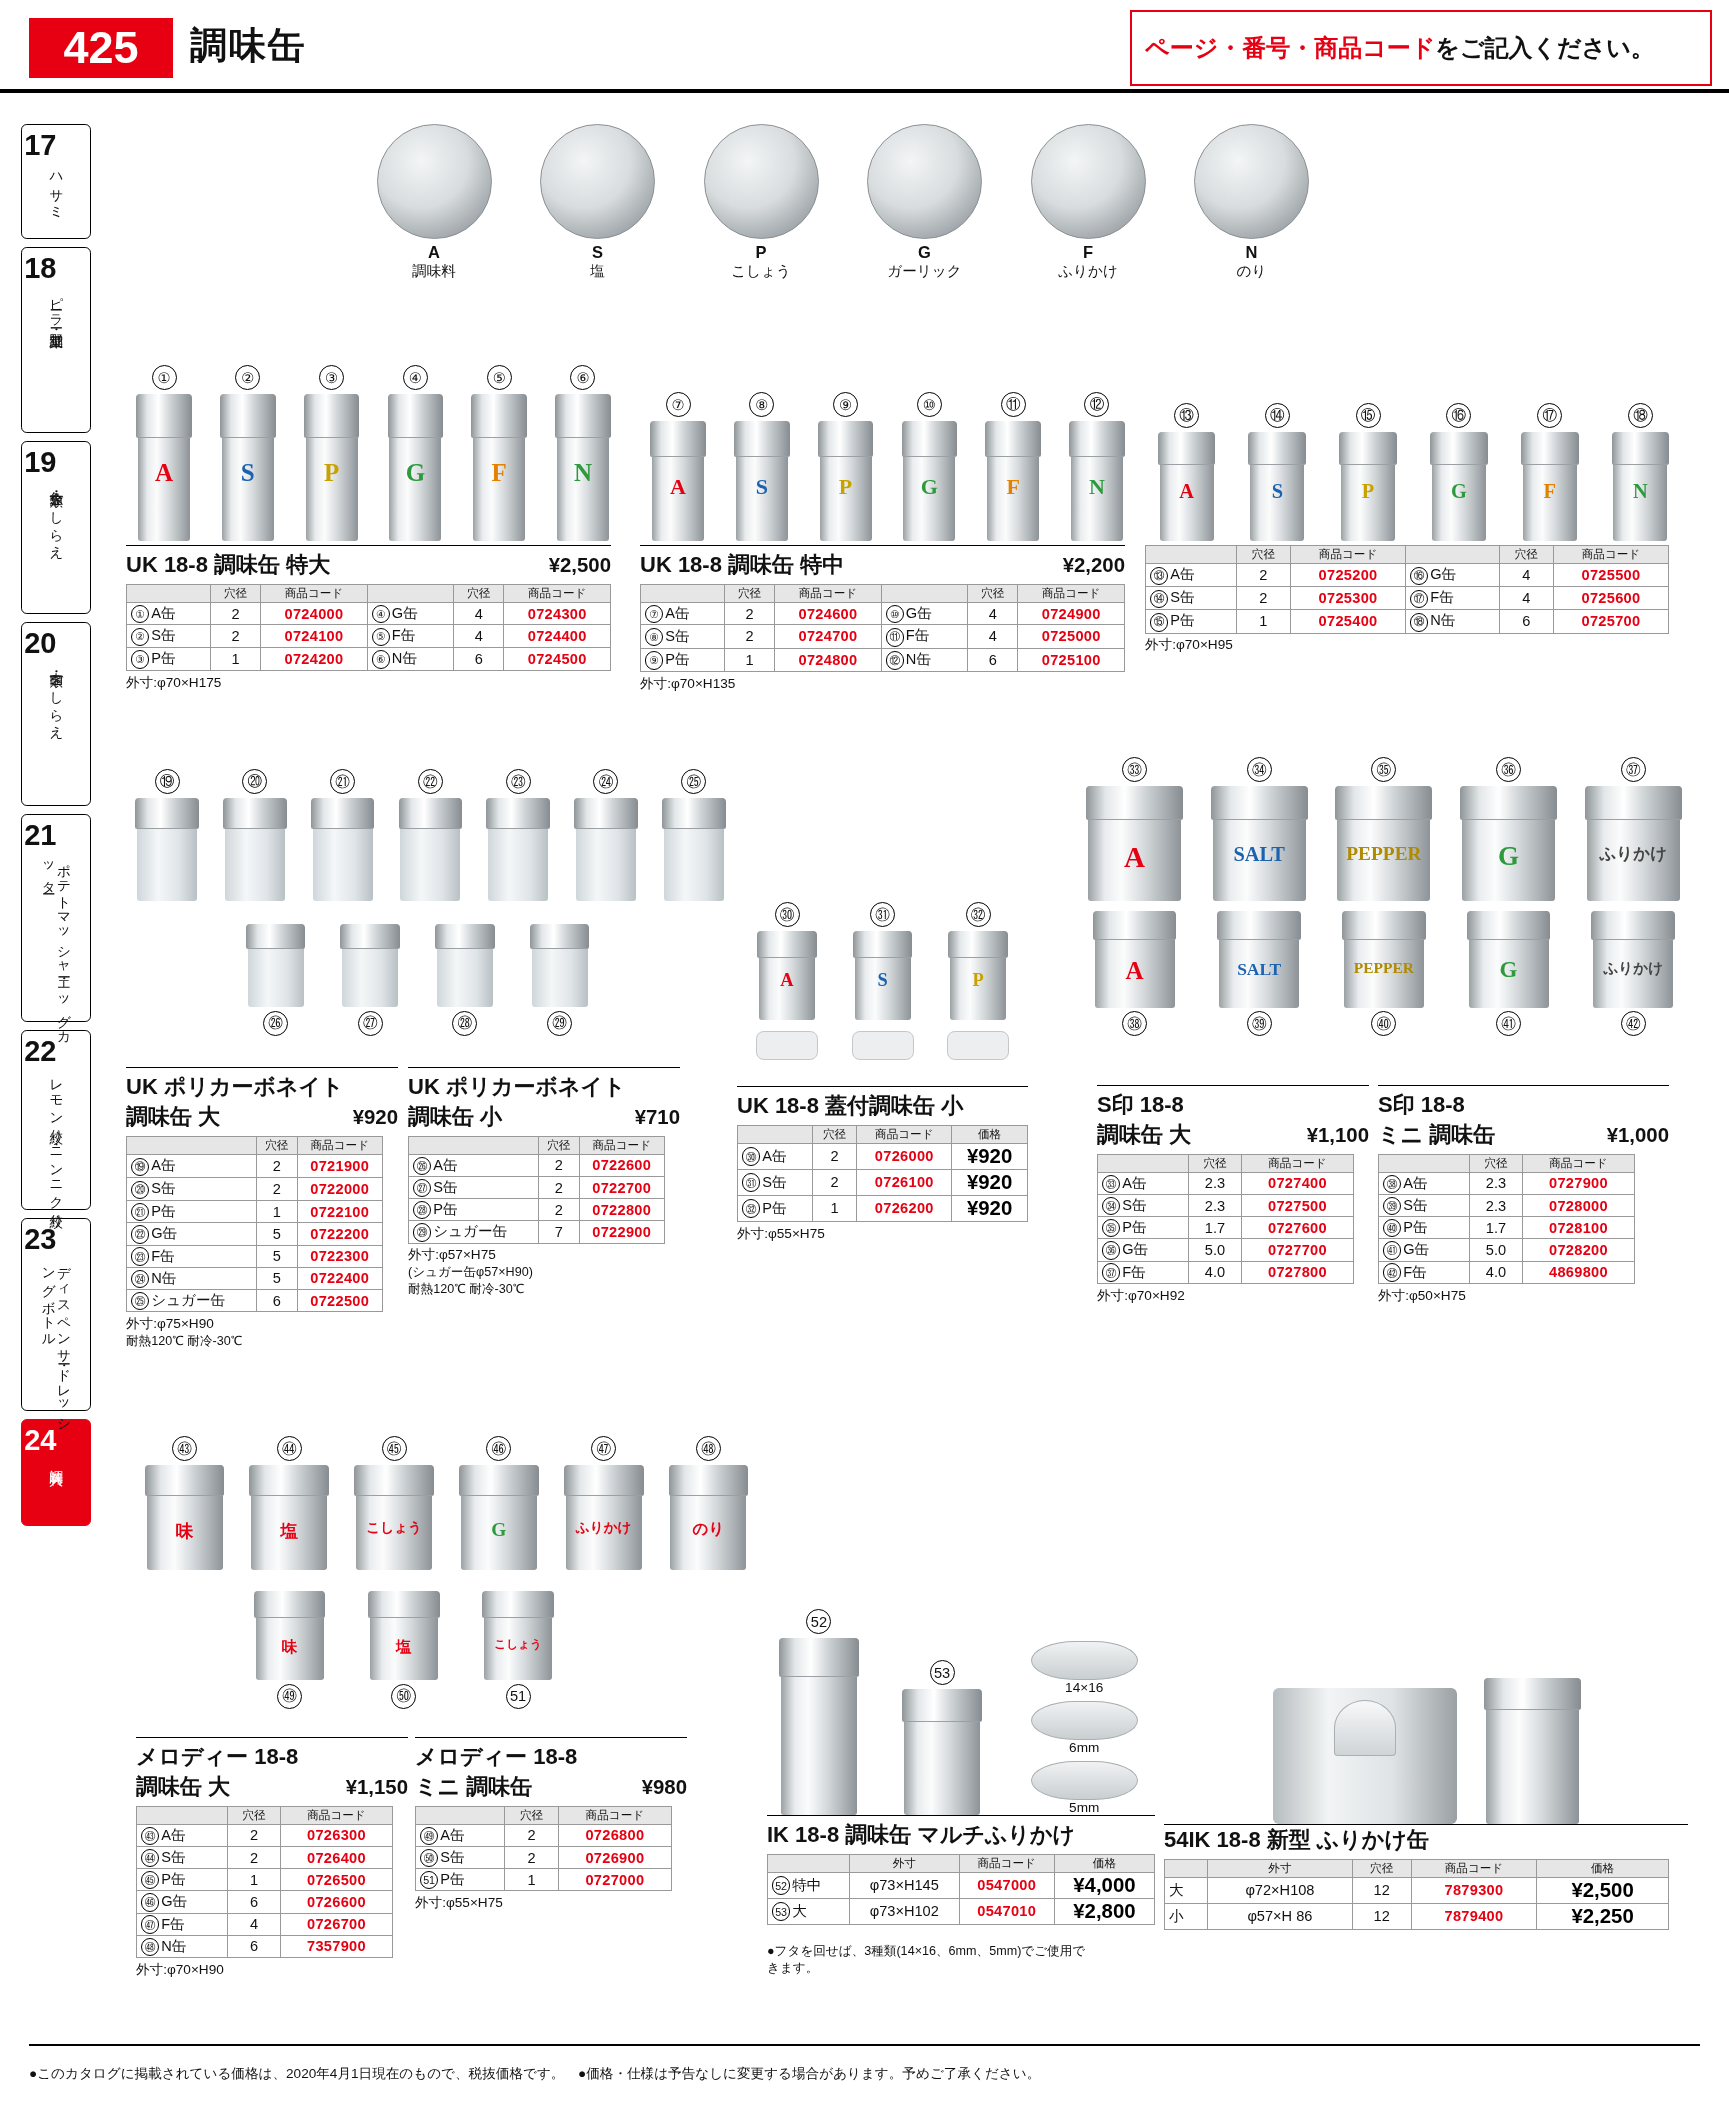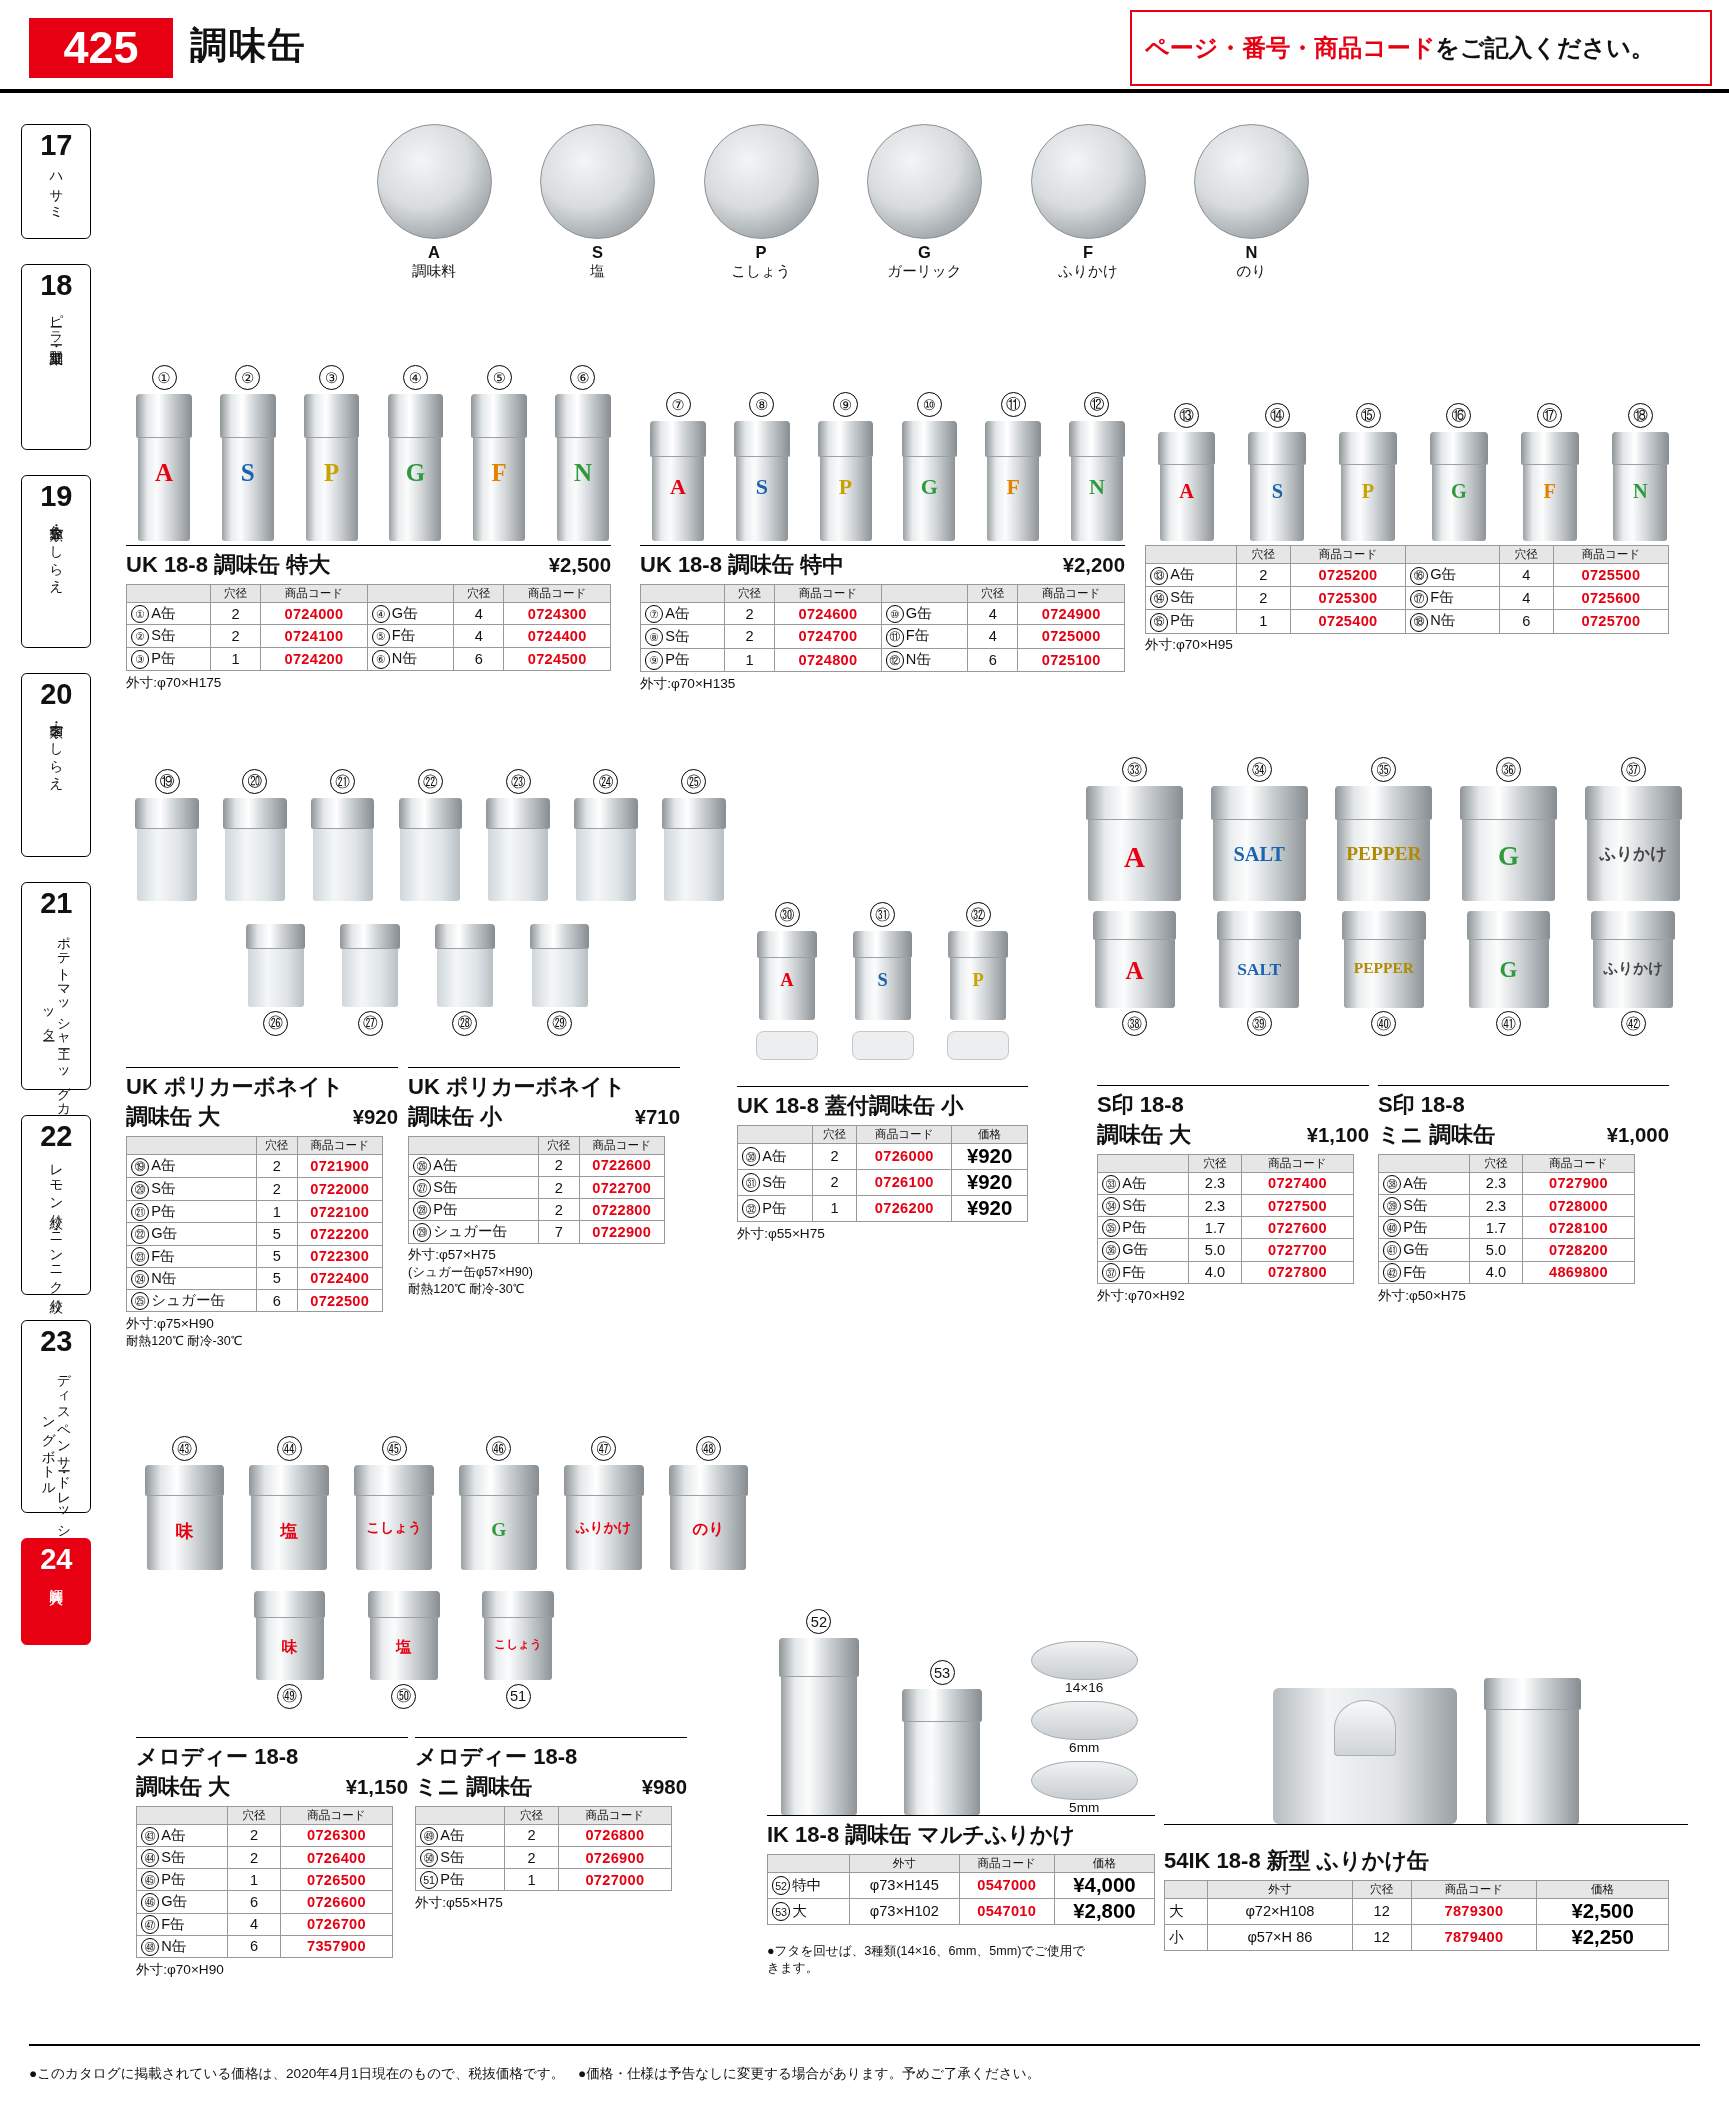--- a/index.html
+++ b/index.html
@@ -29,22 +29,22 @@
     padding:1.9px 9.7px 1.9px 13.6px;
   }
   .order-note .l1 { font-size:20.4px; font-weight:bold; }
   .order-note .l2 { font-size:24px; font-weight:bold; }
   .order-note .l2 em { font-style:normal; color:#e60012; }
   .header-rule { position:absolute; left:0; top:89px; width:1729px; height:3.9px; background:#000; }
 
   
   .side-index { position:absolute; left:21.3px; top:124px; width:76px; }
   .side-tab {
-    width:70px; margin-bottom:25px; border:1.9px solid #000; border-radius:5.8px;
-    background:#fff; padding:5.8px 1.9px 7.8px 1.9px; text-align:center;
+    width:70px; margin-bottom:8px; border:1.9px solid #000; border-radius:5.8px;
+    background:#fff; padding:5.8px 1.9px 7.8px 1.9px; text-align:left;
   }
   .side-tab .num { font-size:29px; font-weight:bold; line-height:1; margin-bottom:3.9px; }
   .side-tab .lbl {
     font-size:13.6px; line-height:1.12;
     writing-mode: vertical-rl; text-orientation: upright;
     margin:0 auto; height:auto; white-space:pre-line;
     letter-spacing:1px;
   }
   .side-tab.active { background:#e60012; border-color:#e60012; color:#fff; }
   .side-tab.active .num { color:#fff; }
@@ -901,21 +901,21 @@
   <div style="display:flex; gap:29px; align-items:flex-end; height:184px; justify-content:center;">
     <div style="text-align:center;">
       <div style="width:184px;height:136px;background:linear-gradient(to right,#b6bcbf,#f2f4f5 30%,#dfe3e5 65%,#9aa0a3);border-radius:5.8px;position:relative;">
         <div style="position:absolute;left:50%;top:11.6px;transform:translateX(-50%);width:62px;height:56px;background:linear-gradient(#f7f8f9,#cfd4d7);border-radius:50% 50% 3.9px 3.9px;border:1px solid #a9afb2;"></div>
       </div>
     </div>
     <div style="text-align:center;">
       <div class="can" style="width:93px;height:146px;"><div class="cap" style="height:22%"></div></div>
     </div>
   </div>
-  <div style="border-top:1.9px solid #000;padding-top:21px;">
+  <div style="border-top:1.9px solid #000;padding-top:0;">
     <div class="ttl">54IK 18-8 新型 ふりかけ缶</div>
   </div>
   <table class="codes" style="margin-top:3.9px;width:505px">
     <tbody>
         <tr>
       <th></th>
       <th>外寸</th>
       <th>穴径</th>
       <th>商品コード</th>
       <th>価格</th>

